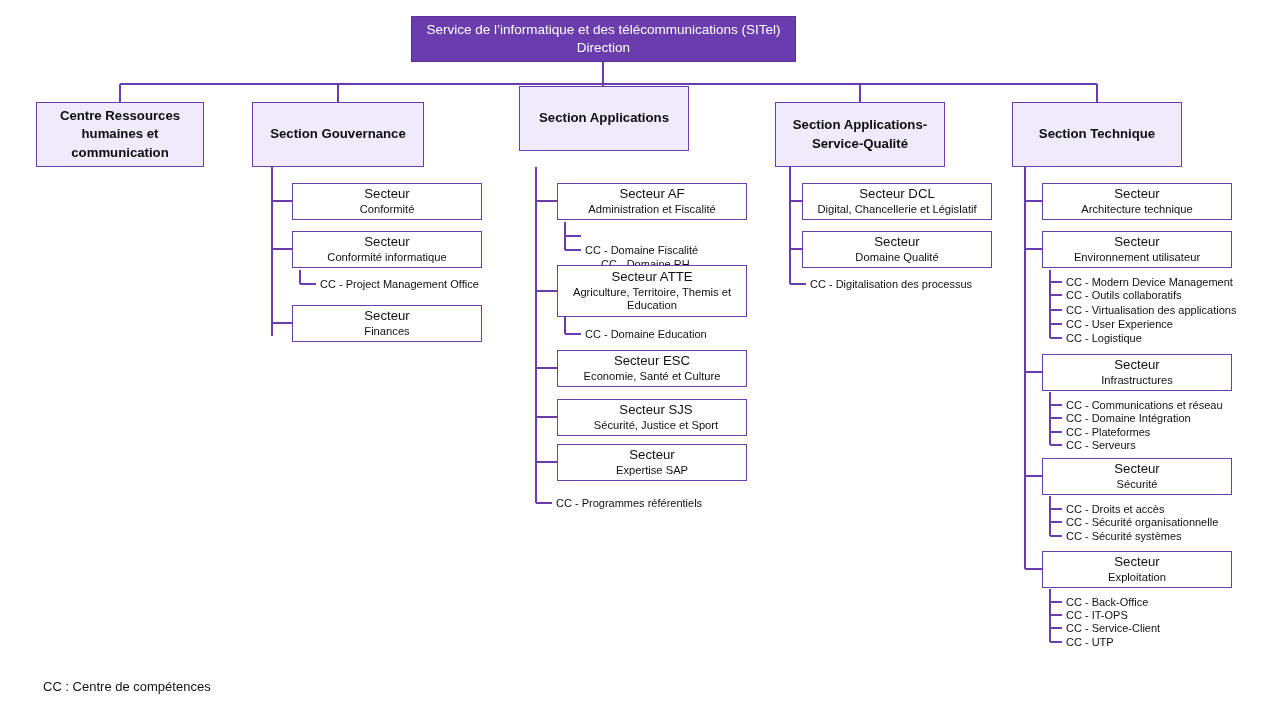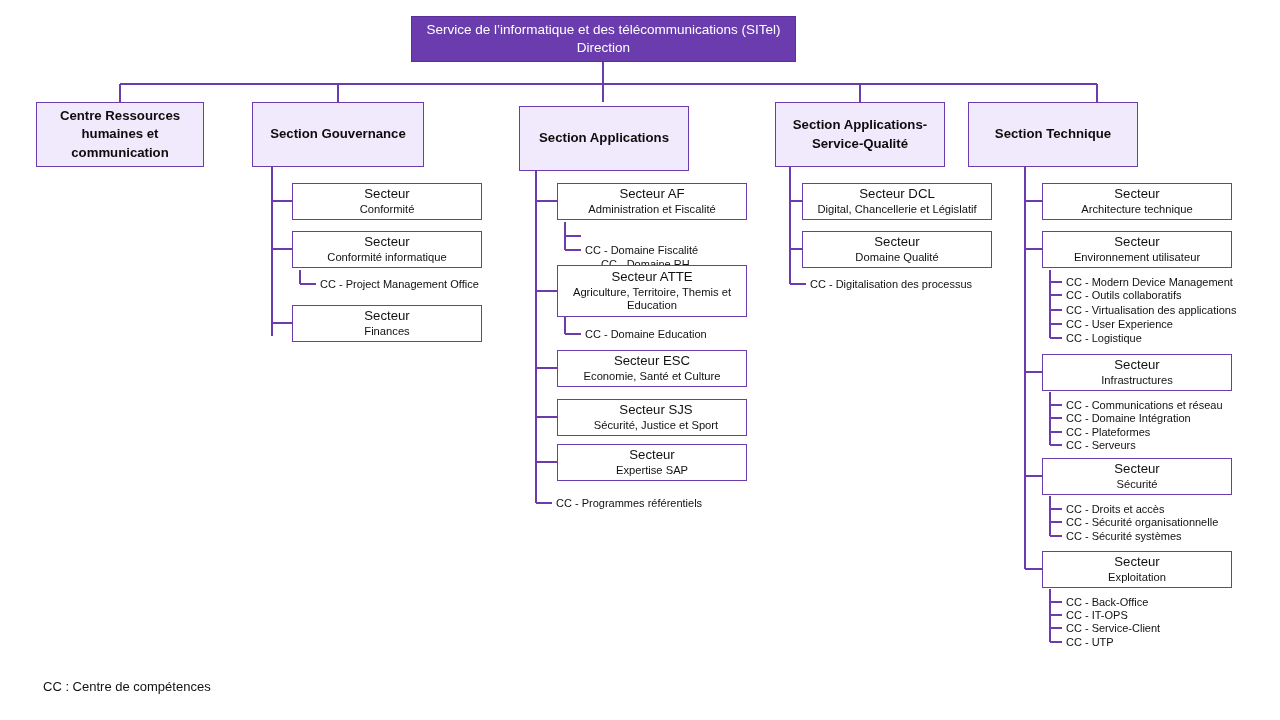--- a/index.html
+++ b/index.html
@@ -184,30 +184,30 @@
   <div class="node section-node" style="left:36px; top:102px; width:168px; height:65px;">
     <div>Centre Ressources</div>
     <div>humaines et</div>
     <div>communication</div>
   </div>
 
   <div class="node section-node" style="left:252px; top:102px; width:172px; height:65px;">
     <div>Section Gouvernance</div>
   </div>
 
-  <div class="node section-node" style="left:519px; top:106px; width:170px; height:65px;">
+  <div class="node section-node" style="left:519px; top:86px; width:170px; height:65px;">
     <div>Section Applications</div>
   </div>
 
   <div class="node section-node" style="left:775px; top:102px; width:170px; height:65px;">
     <div>Section Applications-</div>
     <div>Service-Qualité</div>
   </div>
 
-  <div class="node section-node" style="left:968px; top:102px; width:170px; height:65px;">
+  <div class="node section-node" style="left:1012px; top:102px; width:170px; height:65px;">
     <div>Section Technique</div>
   </div>
 
   <div class="node secteur-node" style="left:292px; top:183px; width:190px; height:37px;">
     <div class="title">Secteur</div>
     <div class="sub">Conformité</div>
   </div>
 
   <div class="node secteur-node" style="left:292px; top:231px; width:190px; height:37px;">
     <div class="title">Secteur</div>

